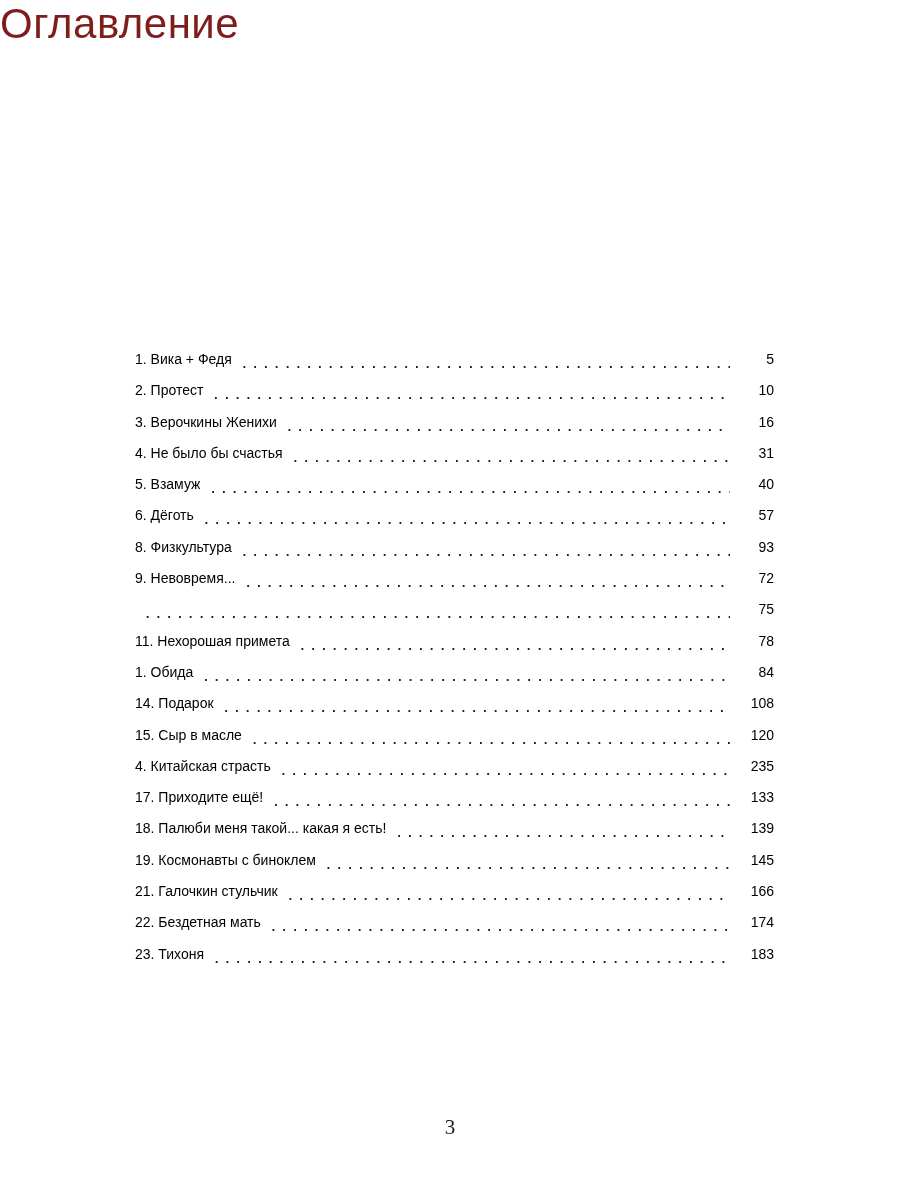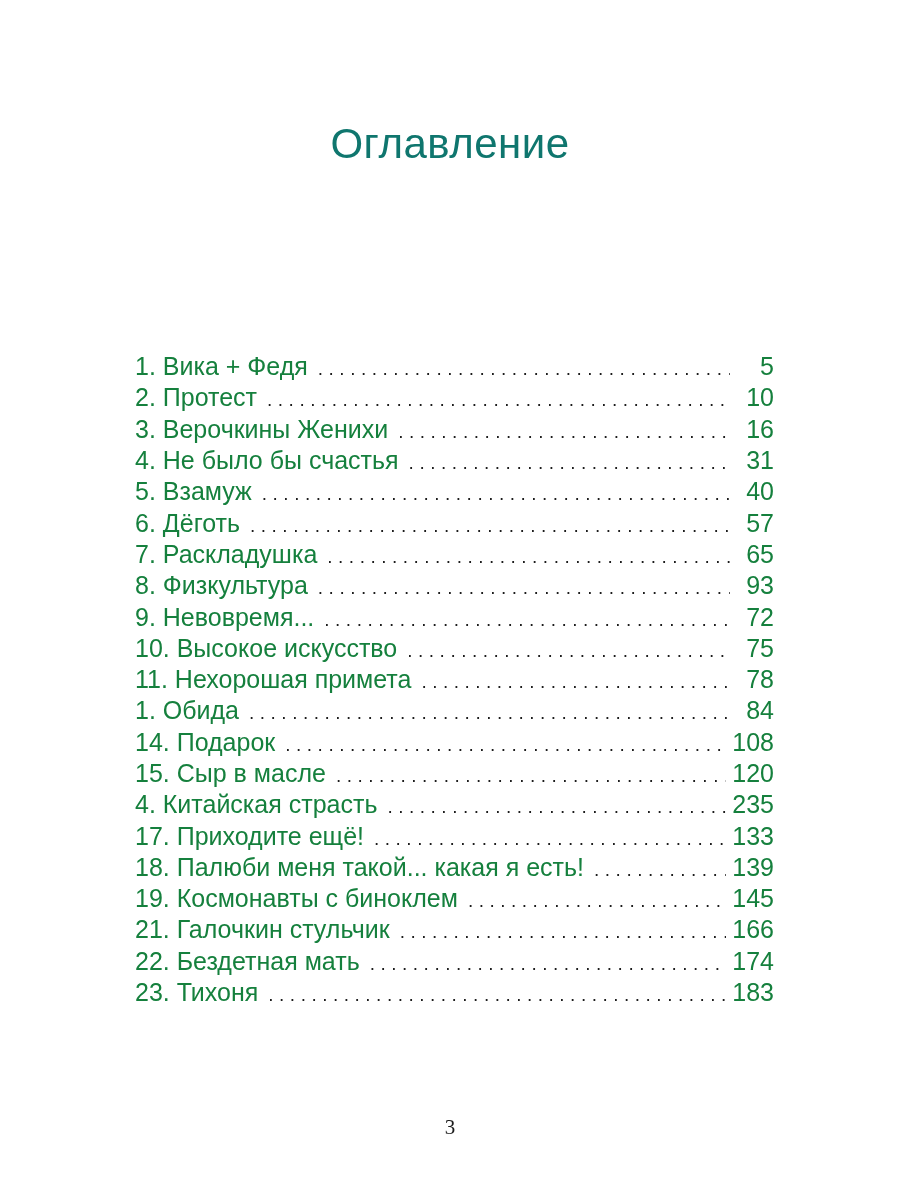--- a/index.html
+++ b/index.html
@@ -8,40 +8,39 @@
     position: relative;
     width: 900px;
     height: 1200px;
     margin: 0 auto;
     background: #ffffff;
     color: #1c1c1c;
     font-family: "Liberation Sans", sans-serif;
     overflow: hidden;
   }
   .title {
-    text-align: center;
-    padding-top: 120px;
+    text-align: left;
     font-size: 42px;
     font-weight: 400;
     letter-spacing: 0.5px;
-    color: #0f766e;
+    color: #7f1d1d;
   }
   .toc {
     position: absolute;
     left: 135px;
     right: 126px;
     top: 351px;
   }
   .toc-row {
     display: flex;
-    align-items: center;
+    align-items: flex-start;
     height: 31.3px;
-    font-size: 25px;
+    font-size: 14px;
     font-weight: 400;
-    color: #15803d;
+    color: #000000;
   }
   .toc-title {
     white-space: nowrap;
     flex: 0 0 auto;
   }
   .leader {
     flex: 1 1 auto;
     overflow: hidden;
     white-space: nowrap;
     margin: 0 6px 0 10px;
@@ -104,40 +103,34 @@
     <span class="leader"></span>
     <span class="toc-page">40</span>
   </div>
 
   <div class="toc-row">
     <span class="toc-title">6. Дёготь</span>
     <span class="leader"></span>
     <span class="toc-page">57</span>
   </div>
 
-  <div class="toc-row">
-    <span class="toc-title">7. Раскладушка</span>
-    <span class="leader"></span>
-    <span class="toc-page">65</span>
-  </div>
 
   <div class="toc-row">
     <span class="toc-title">8. Физкультура</span>
     <span class="leader"></span>
     <span class="toc-page">93</span>
   </div>
 
   <div class="toc-row">
     <span class="toc-title">9. Невовремя...</span>
     <span class="leader"></span>
     <span class="toc-page">72</span>
   </div>
 
   <div class="toc-row">
-    <span class="toc-title">10. Высокое искусство</span>
     <span class="leader"></span>
     <span class="toc-page">75</span>
   </div>
 
   <div class="toc-row">
     <span class="toc-title">11. Нехорошая примета</span>
     <span class="leader"></span>
     <span class="toc-page">78</span>
   </div>
 

